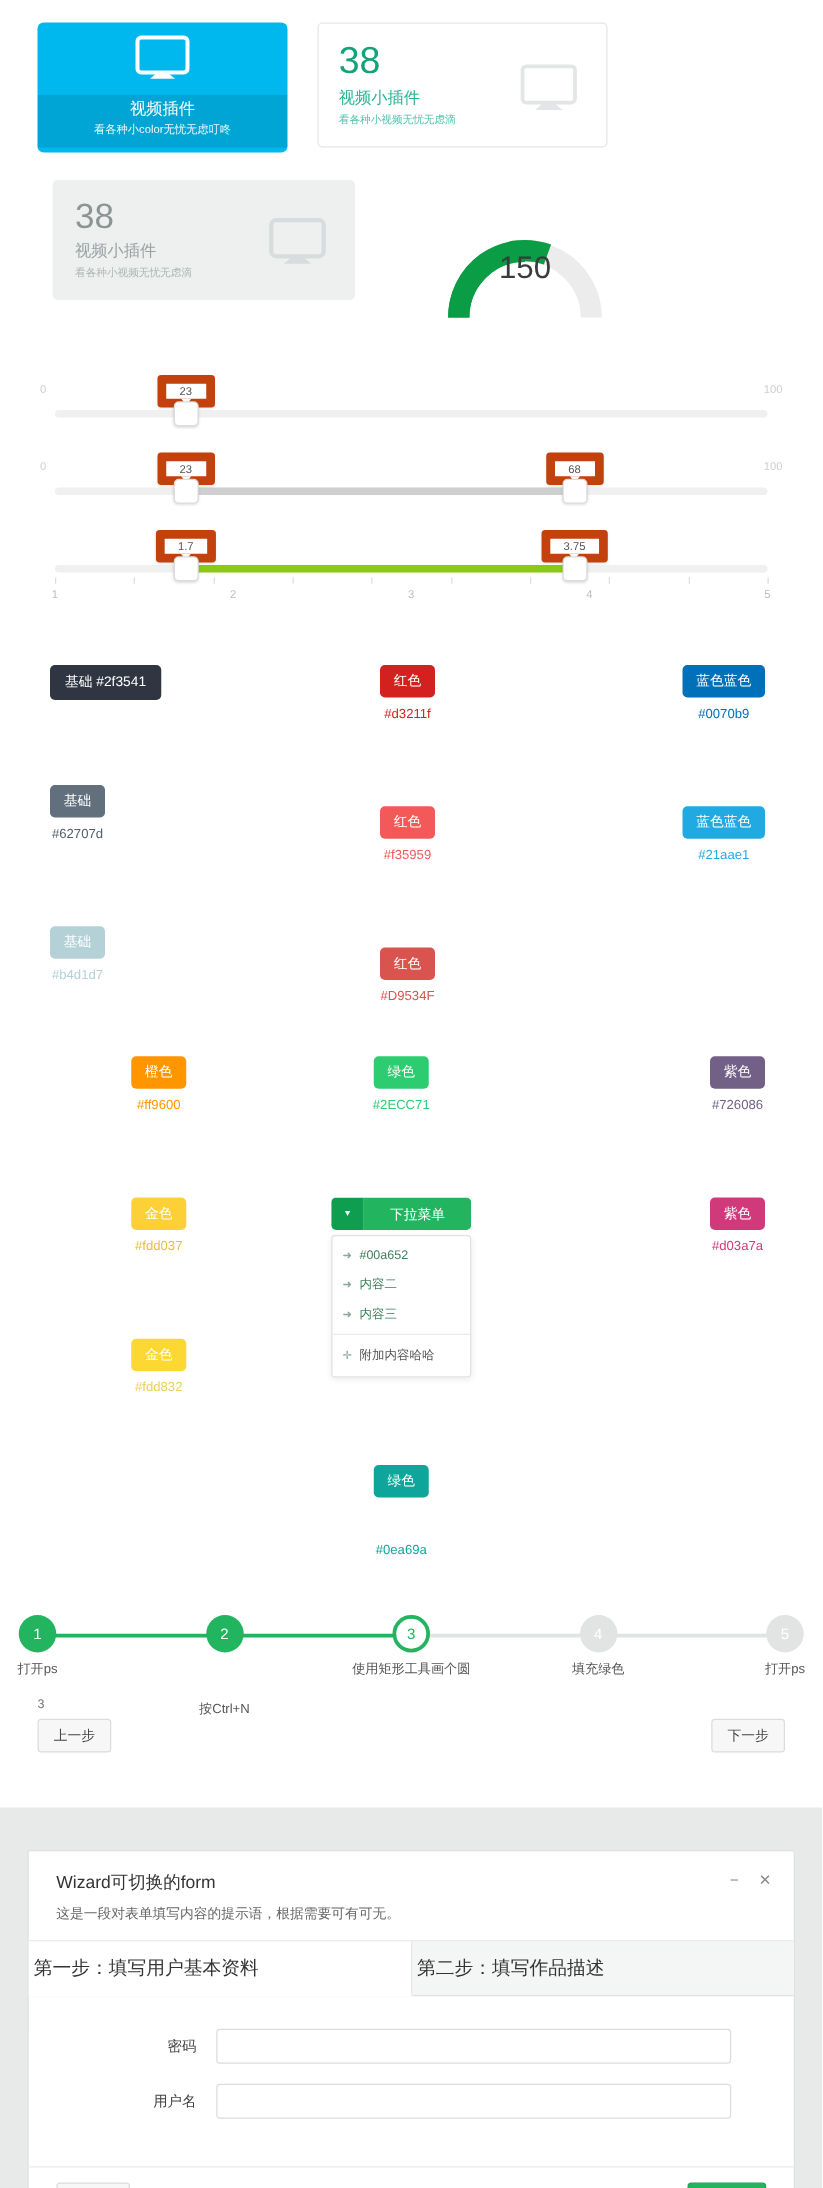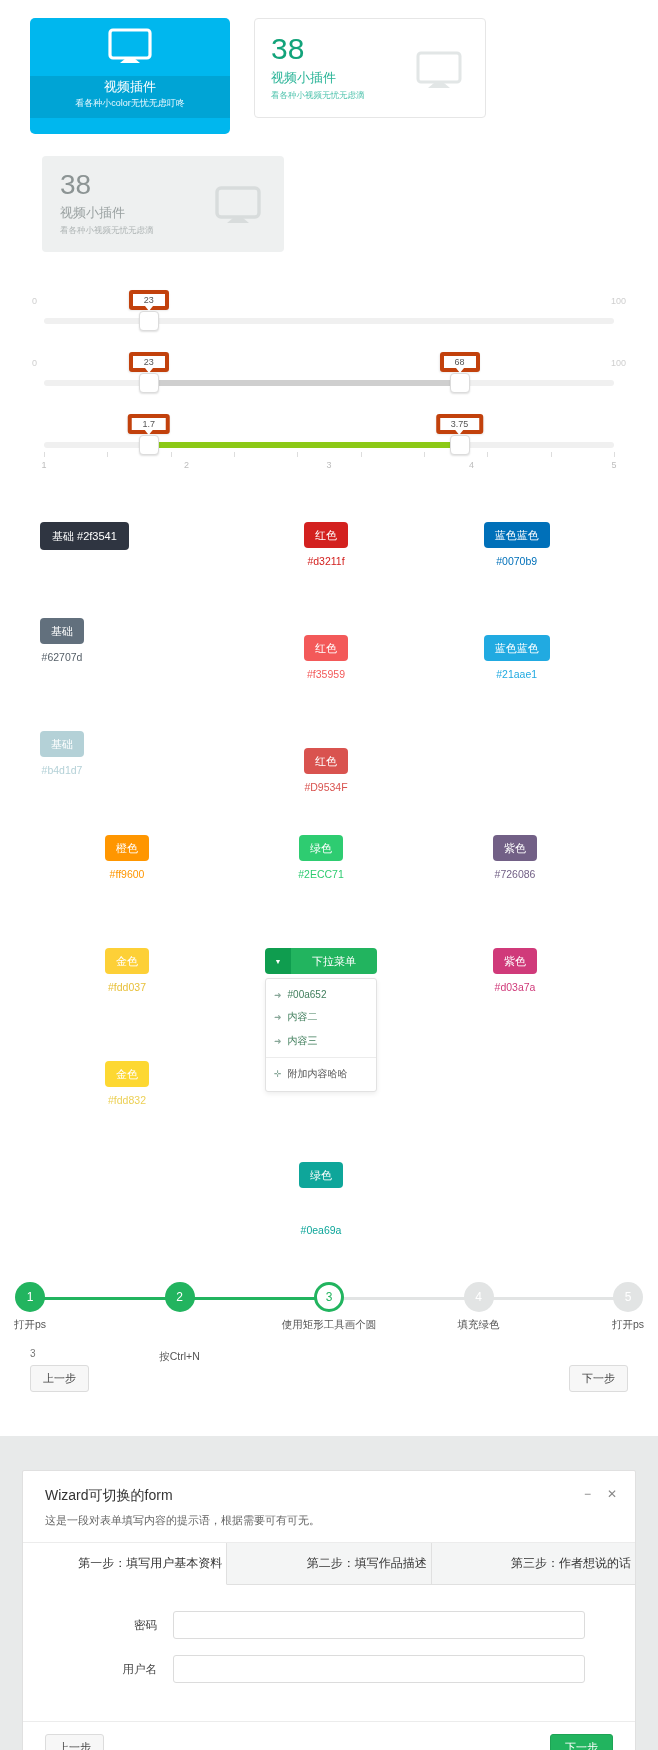--- a/index.html
+++ b/index.html
@@ -9,21 +9,21 @@
     font-family: "Liberation Sans", "DejaVu Sans", sans-serif;
     color: #333;
     -webkit-font-smoothing: antialiased;
   }
   .page { width: 658px; position: relative; }
 
   
   .cards-row { display: flex; padding: 18px 30px 0 30px; gap: 24px; }
 
   .card-blue {
-    width: 200px; height: 116px; border-radius: 5px; overflow: hidden;
+    width: 200px; height: 104px; border-radius: 5px; overflow: hidden;
     background: #00b7ee; position: relative; flex: none;
   }
   .card-blue .icon-wrap {
     height: 58px; display: flex; align-items: center; justify-content: center;
   }
   .card-blue .cap {
     background: rgba(0,0,0,0.10); height: 42px; text-align: center;
     padding-top: 2px;
   }
   .card-blue .cap-title { color: #fff; font-size: 13px; line-height: 18px; }
@@ -65,21 +65,21 @@
   }
   .sl-fill { position: absolute; top: 32px; height: 6px; border-radius: 3px; }
   .sl-fill.gray { background: #cfcfcf; }
   .sl-fill.green { background: #8cc916; }
   .sl-handle {
     position: absolute; top: 25px; width: 20px; height: 20px; background: #fff;
     border: 1px solid #dcdcdc; border-radius: 4px; margin-left: -10px;
     box-shadow: 0 1px 2px rgba(0,0,0,.13);
   }
   .sl-tip {
-    position: absolute; top: 4px; background: #fff; border: 4px solid #c2410c;
+    position: absolute; top: 4px; background: #fff; border: 7px solid #c2410c;
     border-radius: 3px; font-size: 9px; color: #555; padding: 1px 11px;
     transform: translateX(-50%); box-shadow: 0 1px 2px rgba(0,0,0,.08);
   }
   .sl-tip::after {
     content: ""; position: absolute; left: 50%; margin-left: -4px; bottom: -5px;
     border-left: 4px solid transparent; border-right: 4px solid transparent;
     border-top: 5px solid #fff;
   }
   .sl-end { position: absolute; top: 10px; font-size: 9px; color: #cfcfcf; }
   .sl-ticks { position: absolute; left: 14px; right: 14px; top: 42px; height: 18px; }
@@ -87,21 +87,21 @@
   .sl-tlab {
     position: absolute; top: 8px; font-size: 9px; color: #bdbdbd;
     transform: translateX(-50%);
   }
 
   
   .swatches { position: relative; padding: 18px 0 0 0; }
   .sw-grid { display: flex; padding: 0 30px; }
   .sw-col { flex: 1; display: flex; flex-direction: column; align-items: center; gap: 48px; }
   .sw-col.left { align-items: flex-start; padding-left: 10px; }
-  .sw-col.right { padding-right: 16px; }
+  .sw-col.right { align-items: flex-end; padding-right: 16px; }
   .sw-item { margin-bottom: 20px; text-align: center; }
   .chip {
     display: inline-block; color: #fff; font-size: 11px; border-radius: 4px;
     padding: 6px 11px; line-height: 14px;
   }
   .chip.wide { padding: 7px 12px; }
   .hexlab { font-size: 10.5px; margin-top: 7px; }
 
   
   .dropdown { position: relative; width: 112px; margin: 0 auto; }
@@ -158,21 +158,21 @@
   .footer-band { background: #e8eaea; margin-top: 44px; padding: 34px 22px 40px 22px; }
   .wizard {
     background: #ffffff; border: 1px solid #e0e0e0; border-radius: 2px;
   }
   .wz-head { padding: 16px 22px 14px 22px; position: relative; border-bottom: 1px solid #ececec;}
   .wz-title { font-size: 14px; color: #333; }
   .wz-sub { font-size: 11px; color: #666; margin-top: 8px; }
   .wz-ctrls { position: absolute; right: 18px; top: 16px; display: flex; gap: 16px; color: #888; font-size: 12px;}
   .wz-tabs { display: flex; border-bottom: 1px solid #e0e0e0; }
   .wz-tab {
-    flex: 1; text-align: right; font-size: 12px; padding: 12px 4px;
+    flex: 1; text-align: left; font-size: 15px; padding: 12px 4px;
     background: #f4f5f5; border-right: 1px solid #e0e0e0; color: #333;
   }
   .wz-tab.active { background: #fff; border-bottom: 1px solid #fff; margin-bottom: -1px; }
   .wz-tab:last-child { border-right: none; }
   .wz-body { padding: 26px 26px 22px 26px; }
   .fld { display: flex; align-items: center; margin-bottom: 16px; }
   .fld-lab { width: 124px; text-align: right; padding-right: 16px; font-size: 11.5px; color: #444; }
   .fld-inp {
     flex: 1; height: 28px; border: 1px solid #dcdcdc; border-radius: 3px;
     font-size: 11.5px; padding: 0 8px; font-family: inherit; outline: none;
@@ -227,20 +227,28 @@
       <div class="t">视频小插件</div>
       <div class="s">看各种小视频无忧无虑滴</div>
       <div class="mon">
         <svg width="48" height="40" viewBox="0 0 48 40">
           <rect x="3" y="2" width="42" height="29" rx="4" fill="none" stroke="#d8dcdc" stroke-width="3.4"></rect>
           <path d="M13 37 L35 37 L29 32 L19 32 Z" fill="#d8dcdc"></path>
         </svg>
       </div>
     </div>
 
+    <div class="gauge">
+      <svg width="140" height="118" viewBox="0 0 140 118">
+        <path d="M17 110 A53 53 0 1 1 123 110" fill="none" stroke="#ececec" stroke-width="17" stroke-linecap="butt"></path>
+        <path d="M17 110 A53 53 0 0 1 70 57" fill="none" stroke="#0a9d45" stroke-width="17" stroke-dasharray="250" stroke-dashoffset="0" transform=""></path>
+        <path d="M17 110 A53 53 0 0 1 88 59.6" fill="none" stroke="#0a9d45" stroke-width="17"></path>
+      </svg>
+      <div class="val">150</div>
+    </div>
   </div>
 
   <div class="sliders">
 
     <div class="slider-block">
       <div class="sl-end" style="left:2px">0</div>
       <div class="sl-end" style="right:2px">100</div>
       <div class="sl-track"></div>
       <div class="sl-tip" style="left:calc(14px + 17.5% );">23</div>
       <div class="sl-handle" style="left:calc(14px + 17.5%);"></div>
@@ -382,21 +390,20 @@
         <div class="wz-title">Wizard可切换的form</div>
         <div class="wz-sub">这是一段对表单填写内容的提示语，根据需要可有可无。</div>
         <div class="wz-ctrls">
           <span>−</span>
           <span>✕</span>
         </div>
       </div>
       <div class="wz-tabs" id="wztabs">
           <div class="wz-tab active">第一步：填写用户基本资料</div>
           <div class="wz-tab">第二步：填写作品描述</div>
-          <div class="wz-tab">第三步：作者想说的话</div>
         </div>
       <div class="wz-body" id="wzfields">
           <div class="fld">
             <div class="fld-lab">密码</div>
             <input class="fld-inp" placeholder="" style="">
           </div>
           <div class="fld">
             <div class="fld-lab">用户名</div>
             <input class="fld-inp" placeholder="" style="">
           </div>

